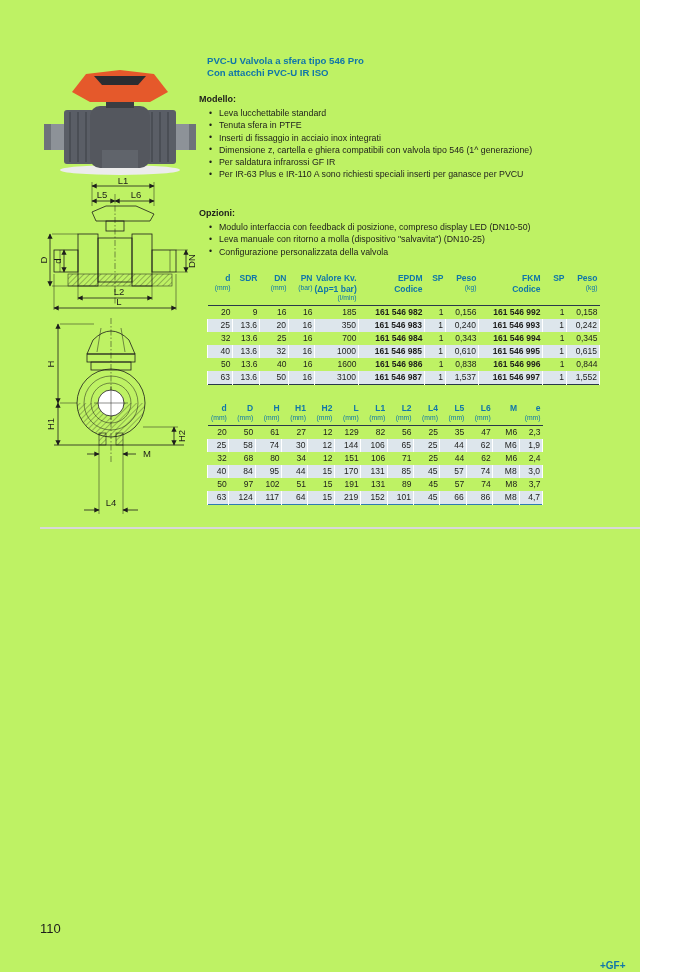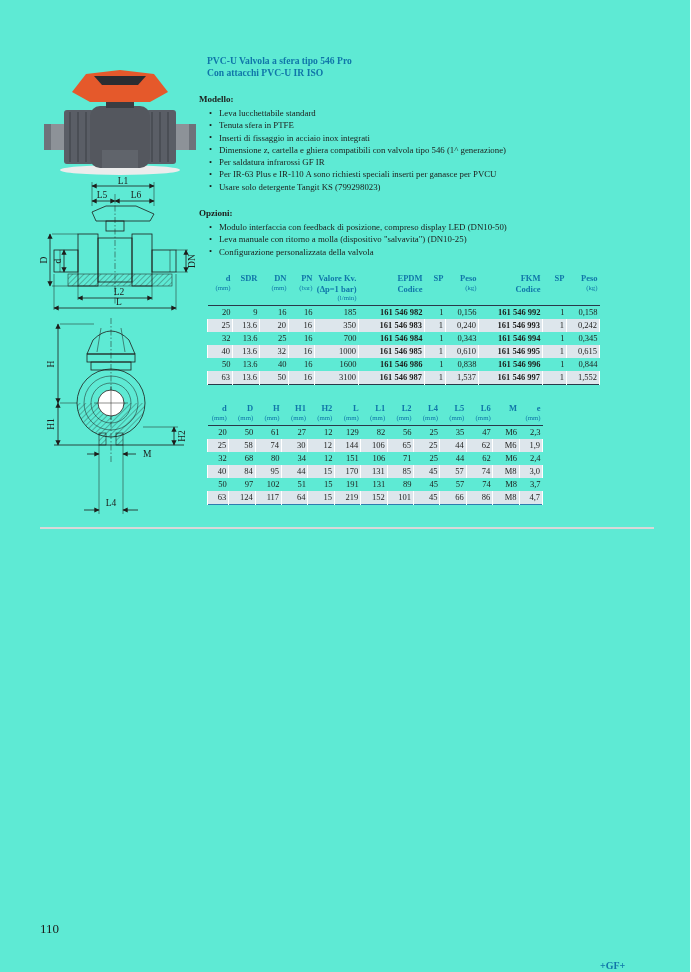--- a/index.html
+++ b/index.html
@@ -2,22 +2,22 @@
 <html style="--accent: #1076a9; --row-shade: #dde6ec; --rule-dark: #29394a; --rule-blue: #2f7cb0; --text: #1d1d1b; --divider: #d8d8d8; --handle-orange: #e5592b; --valve-dark: #54575e; --valve-mid: #6e737a; --valve-light: #8d9298; --shadow: #ececec;"><head>
 <meta charset="utf-8">
 <style>
   :root{
     --accent:#1076a9; --row-shade:#dde6ec; --rule-dark:#29394a; --rule-blue:#2f7cb0;
     --text:#1d1d1b; --divider:#d8d8d8; --handle-orange:#e5592b;
     --valve-dark:#54575e; --valve-mid:#6e737a; --valve-light:#8d9298; --shadow:#ececec;
   }
   *{box-sizing:border-box; margin:0; padding:0;}
   html,body{background:#fff;}
-  .page{position:relative; width:690px; height:972px; background:#5eead4; overflow:hidden;
-    font-family:Liberation Serif, serif; color:var(--text);}
+  .page{position:relative; width:640px; height:972px; background:#bef264; overflow:hidden;
+    font-family:Liberation Sans, sans-serif; color:var(--text);}
   
   .title{position:absolute; left:207px; top:55px; color:var(--accent);
     font-size:9.6px; font-weight:bold; line-height:11.6px;}
   .sec-head{position:absolute; left:199px; font-size:9px; font-weight:bold;}
   .bullets{position:absolute; left:208px; width:462px; list-style:none;
     font-size:8.8px; line-height:12.3px;}
   .bullets li{position:relative; padding-left:11px;}
   .bullets li::before{content:"•"; position:absolute; left:1px; top:-0.5px;}
   
   .tbl{border-collapse:collapse; table-layout:fixed;}
@@ -94,21 +94,20 @@
   </div>
 
   <div class="sec-head" style="top:94px">Modello:</div>
   <ul class="bullets" style="top:107px">
       <li>Leva lucchettabile standard</li>
       <li>Tenuta sfera in PTFE</li>
       <li>Inserti di fissaggio in acciaio inox integrati</li>
       <li>Dimensione z, cartella e ghiera compatibili con valvola tipo 546 (1^ generazione)</li>
       <li>Per saldatura infrarossi GF IR</li>
       <li>Per IR-63 Plus e IR-110 A sono richiesti speciali inserti per ganasce per PVCU</li>
-      <li>Usare solo detergente Tangit KS (799298023)</li>
     </ul>
 
   <div class="sec-head" style="top:208px">Opzioni:</div>
   <ul class="bullets" style="top:221px">
       <li>Modulo interfaccia con feedback di posizione, compreso display LED (DN10-50)</li>
       <li>Leva manuale con ritorno a molla (dispositivo "salvavita") (DN10-25)</li>
       <li>Configurazione personalizzata della valvola</li>
     </ul>
 
   <svg class="draw1 drawing" width="162" height="136" viewBox="0 0 162 136">

